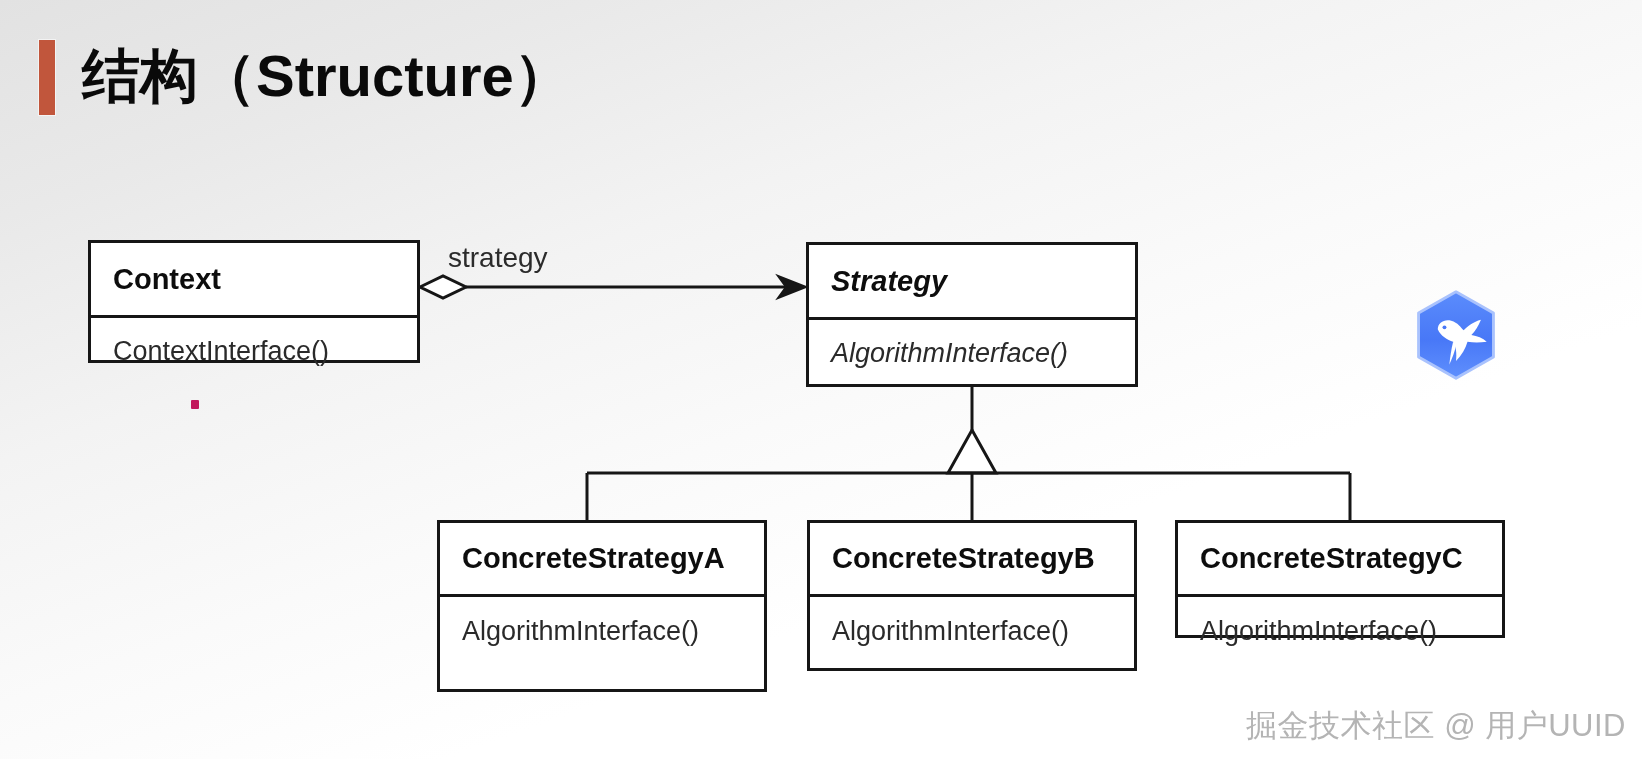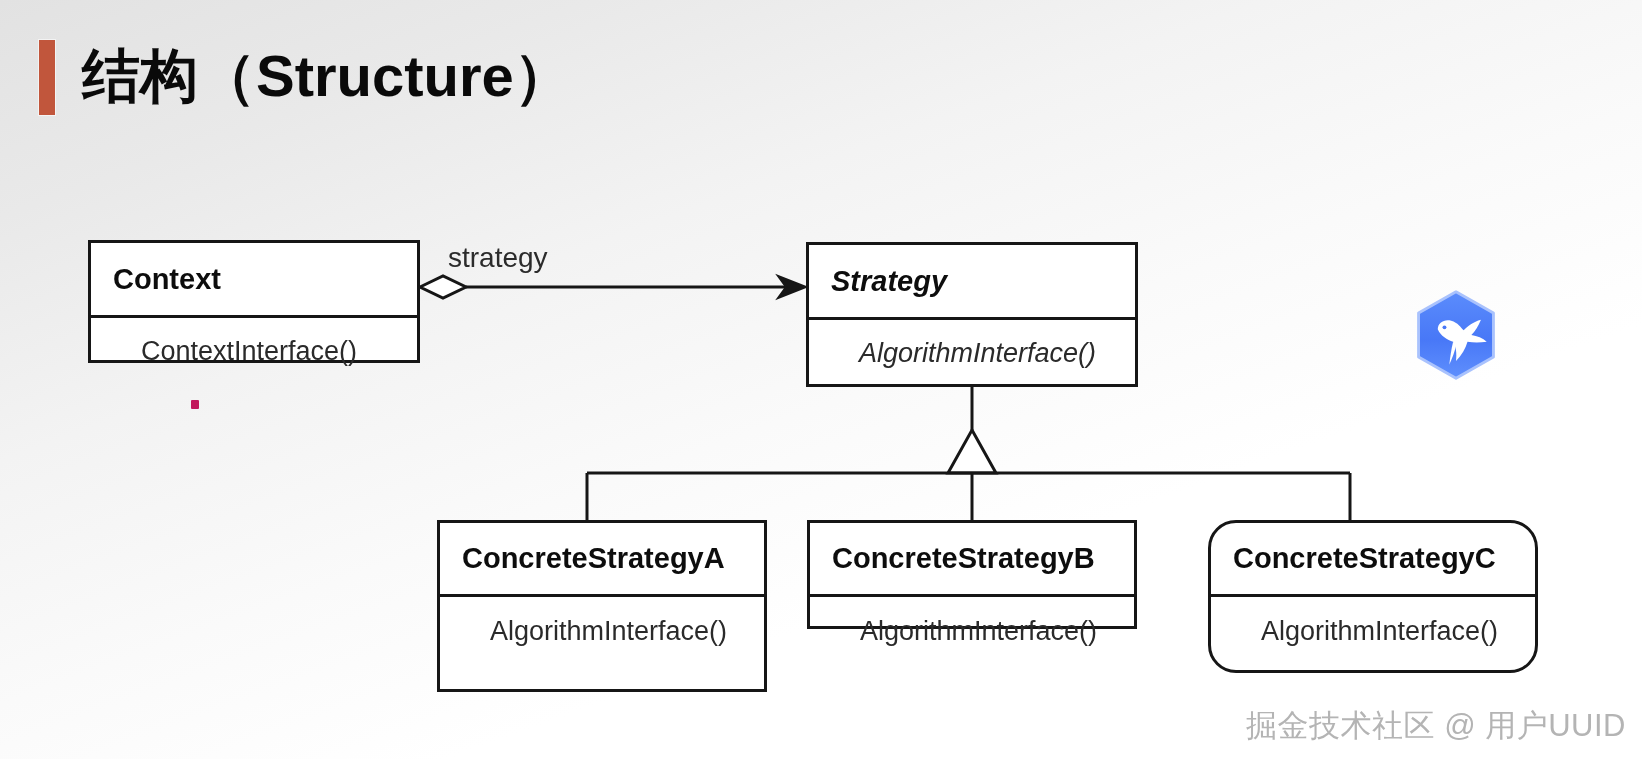--- a/index.html
+++ b/index.html
@@ -91,39 +91,38 @@
     font-size: 29px;
     font-weight: 700;
     color: #0d0d0d;
     white-space: nowrap;
   }
   .uml-op-text {
     font-size: 27px;
     font-weight: 400;
     color: #2a2a2a;
     white-space: nowrap;
-    margin-left: 28px;
   }
   .abstract .uml-name-text,
   .abstract .uml-op-text {
     font-style: italic;
   }
 
   
   #class-context      { left: 88px;  top: 240px; width: 332px; height: 123px; }
   #class-context .uml-name-row { height: 75px; }
   #class-context .uml-ops-row  { height: 67px; }
 
   #class-strategy     { left: 806px; top: 242px; width: 332px; height: 145px; }
   #class-strategy .uml-name-row { height: 75px; }
   #class-strategy .uml-ops-row  { height: 67px; }
 
   #class-concrete-a   { left: 437px;  top: 520px; width: 330px; height: 172px; }
-  #class-concrete-b   { left: 807px;  top: 520px; width: 330px; height: 109px; }
-  #class-concrete-c   { left: 1208px; top: 520px; width: 330px; height: 153px; border-radius: 28px; }
+  #class-concrete-b   { left: 807px;  top: 520px; width: 330px; height: 151px; }
+  #class-concrete-c   { left: 1175px; top: 520px; width: 330px; height: 118px; }
   #class-concrete-a .uml-name-row,
   #class-concrete-b .uml-name-row,
   #class-concrete-c .uml-name-row { height: 74px; }
   #class-concrete-a .uml-ops-row,
   #class-concrete-b .uml-ops-row,
   #class-concrete-c .uml-ops-row  { height: 68px; }
 
   
   #assoc-role-label {
     position: absolute;

